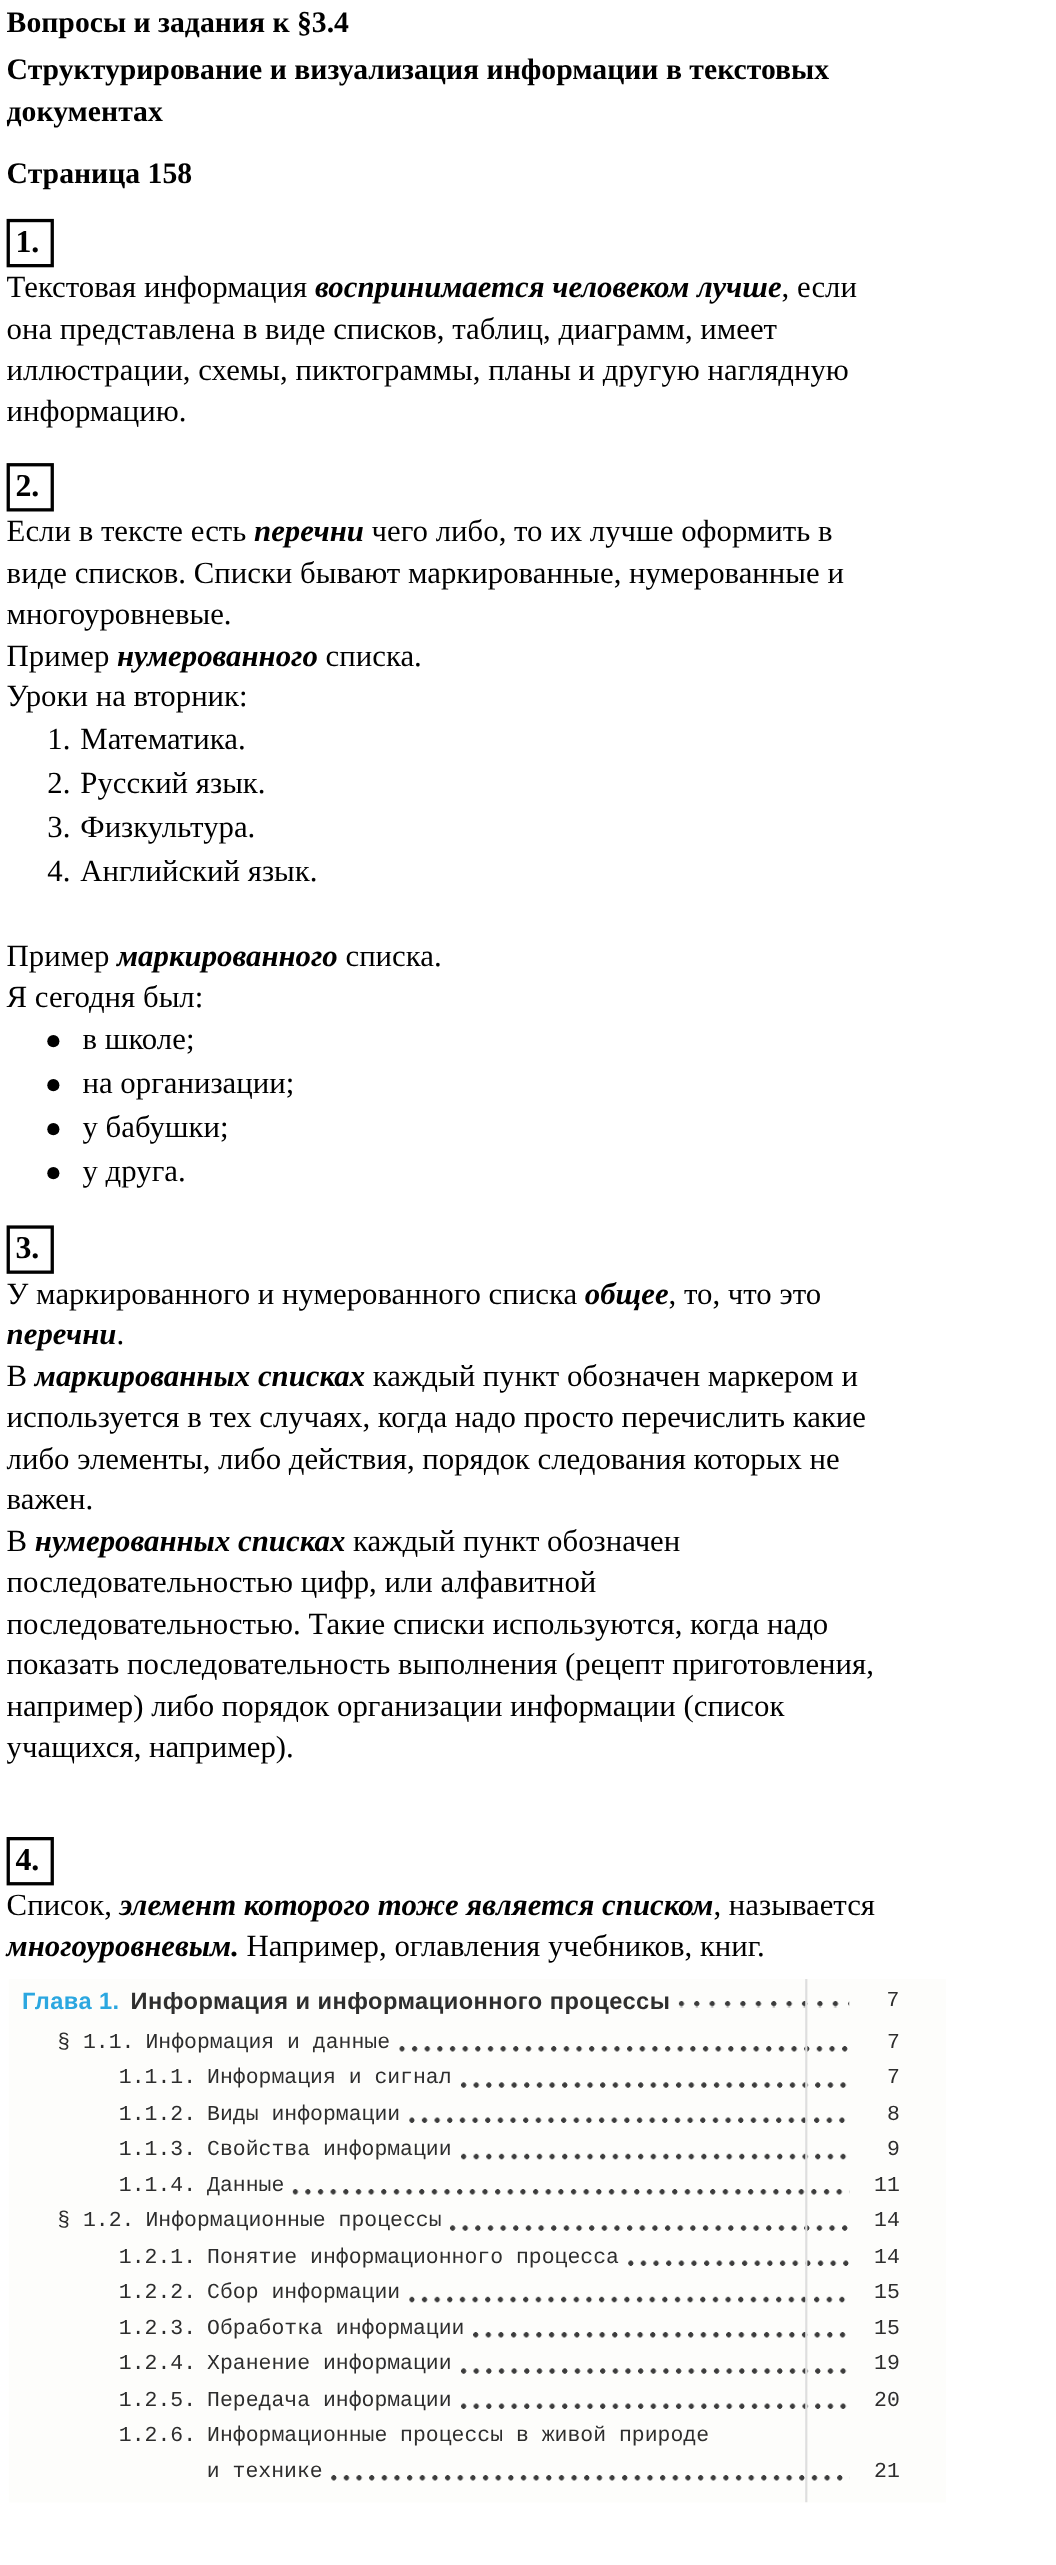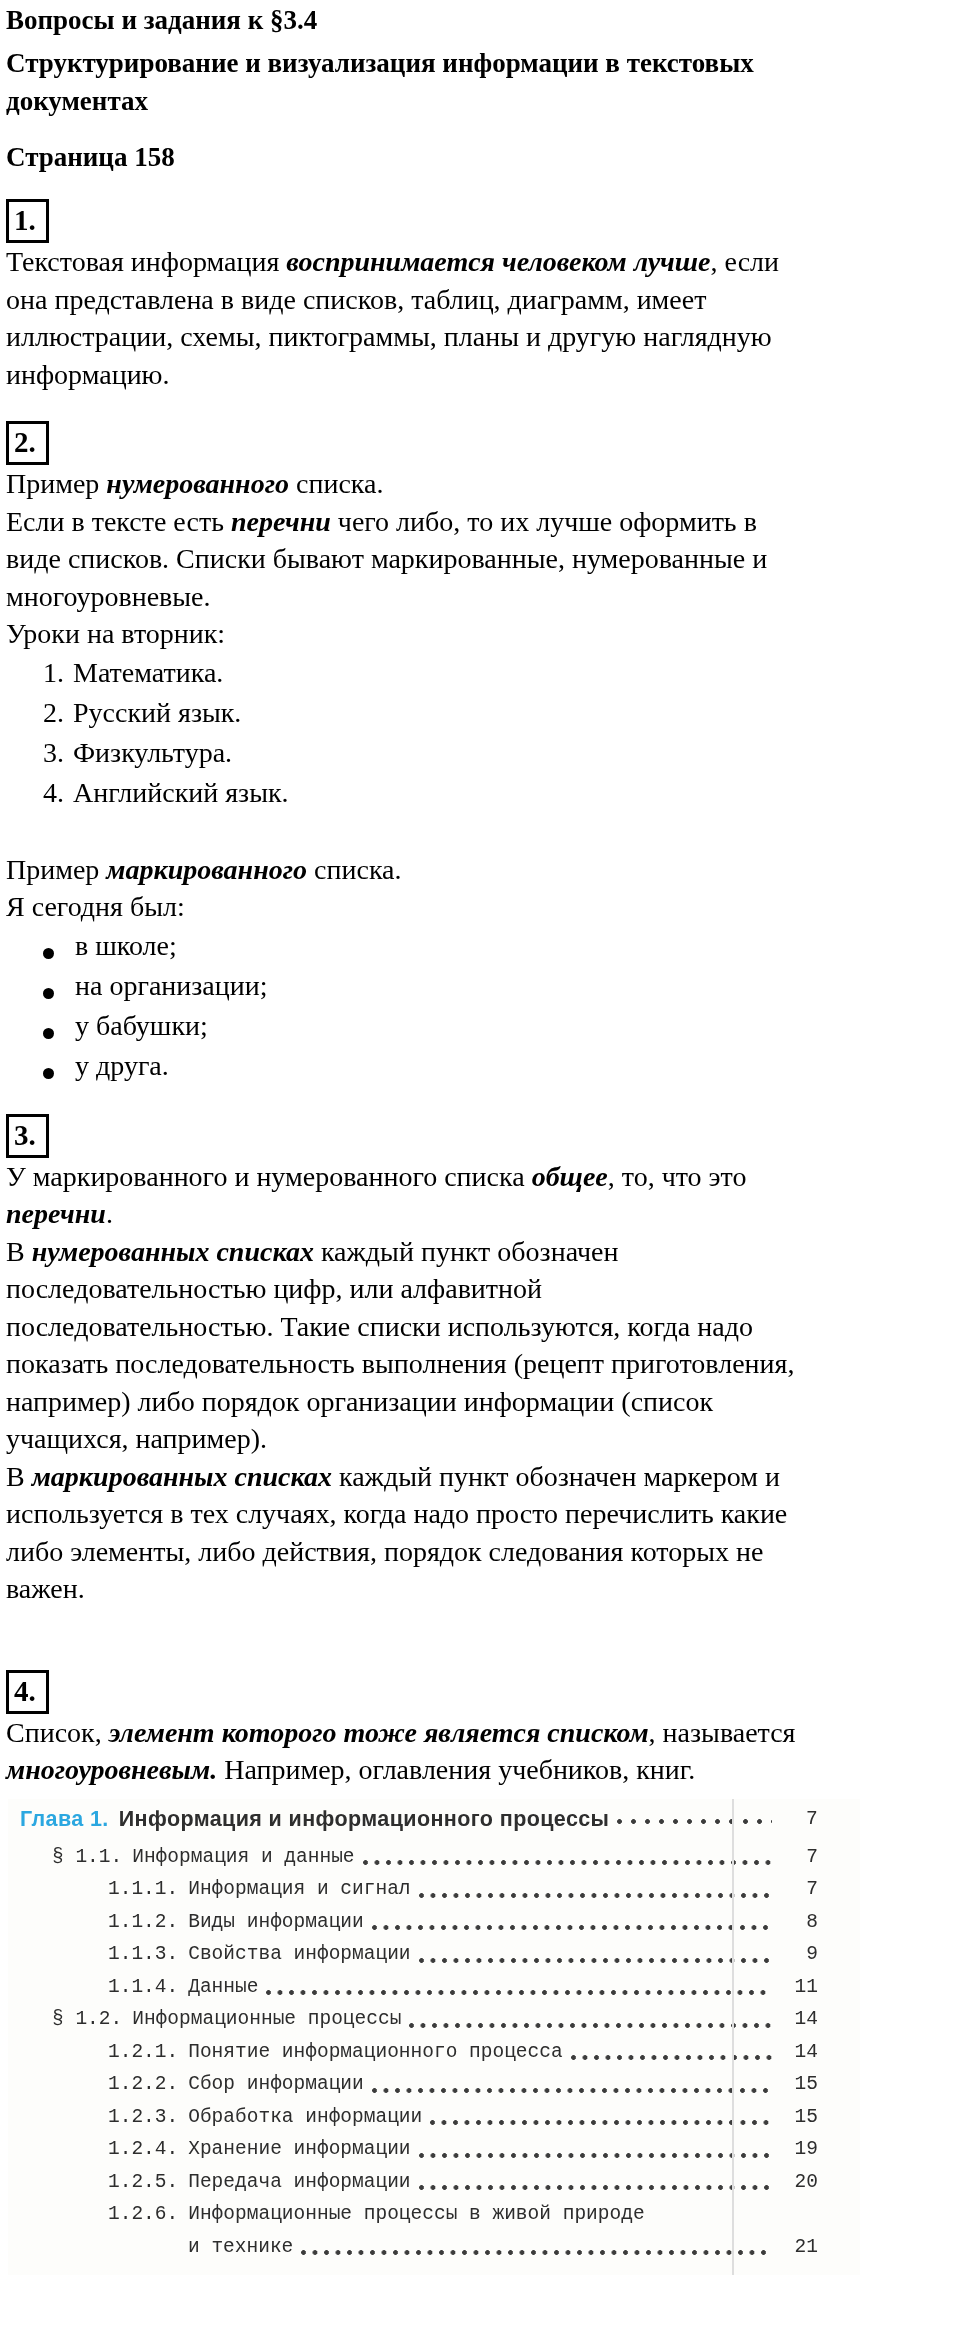--- a/index.html
+++ b/index.html
@@ -13,21 +13,21 @@
   .section{margin-top:28px}
   .section:nth-child(1){margin-top:26px}
   .section:nth-child(4){margin-top:62px}
   .num-box{display:inline-block;border:3px solid #000;font-weight:700;font-size:29px;line-height:34px;padding:1px 10px 3px 5px}
   .section .body{margin-top:0}
   .para{font-size:28px;line-height:37.5px;max-width:805px}
   .bi{font-weight:700;font-style:italic}
   .olist,.ulist{font-size:28px;line-height:40px;max-width:805px}
   .oli{padding-left:37px}
   .oli .marker{margin-right:9px}
-  .uli{display:flex;align-items:center;padding-left:37px}
+  .uli{display:flex;align-items:flex-start;padding-left:37px}
   .uli .dot{width:11px;height:11px;border-radius:50%;background:#000;margin:15px 21px 0 0;flex:none}
   .spacer{height:38px}
 
   .toc{position:relative;margin:10px 0 0 2px;width:852px;height:476px;overflow:hidden;
        background:#fdfdfb;padding-top:6px;
        font-family:"Liberation Mono","DejaVu Sans Mono",monospace;color:#2d2d2d}
   .toc .vline{position:absolute;left:724px;top:0;bottom:0;width:2px;background:#dedede}
   .toc-chapter{display:flex;align-items:flex-start;font-family:"Liberation Sans","DejaVu Sans",sans-serif;
        font-weight:700;font-size:21.5px;line-height:28px;padding-left:12px;margin-bottom:8px;
        color:#2e2e2e;letter-spacing:.4px}
@@ -51,22 +51,22 @@
   <h1>Вопросы и задания к §3.4</h1>
   <h2>Структурирование и визуализация информации в текстовых документах</h2>
   <div class="page-label">Страница 158</div>
 </header>
 
 <main>
     <section class="section"><div class="num-box">1.</div><div class="body">
         <div class="para"><span>Текстовая информация </span><span class="bi">воспринимается человеком лучше</span><span>, если она представлена в виде списков, таблиц, диаграмм, имеет иллюстрации, схемы, пиктограммы, планы и другую наглядную информацию.</span></div>
       </div></section>
     <section class="section"><div class="num-box">2.</div><div class="body">
+        <div class="para"><span>Если в тексте есть </span><span class="bi">перечни</span><span> чего либо, то их лучше оформить в виде списков. Списки бывают маркированные, нумерованные и многоуровневые.</span></div>
         <div class="para"><span>Пример </span><span class="bi">нумерованного</span><span> списка.</span></div>
-        <div class="para"><span>Если в тексте есть </span><span class="bi">перечни</span><span> чего либо, то их лучше оформить в виде списков. Списки бывают маркированные, нумерованные и многоуровневые.</span></div>
         <div class="para"><span>Уроки на вторник:</span></div>
         <div class="olist">
           <div class="oli"><span class="marker">1.</span><span>Математика.</span></div>
           <div class="oli"><span class="marker">2.</span><span>Русский язык.</span></div>
           <div class="oli"><span class="marker">3.</span><span>Физкультура.</span></div>
           <div class="oli"><span class="marker">4.</span><span>Английский язык.</span></div>
         </div>
         <div class="spacer"></div>
         <div class="para"><span>Пример </span><span class="bi">маркированного</span><span> списка.</span></div>
         <div class="para"><span>Я сегодня был:</span></div>
@@ -84,22 +84,22 @@
             <span>у бабушки;</span>
           </div>
           <div class="uli">
             <span class="dot"></span>
             <span>у друга.</span>
           </div>
         </div>
       </div></section>
     <section class="section"><div class="num-box">3.</div><div class="body">
         <div class="para"><span>У маркированного и нумерованного списка </span><span class="bi">общее</span><span>, то, что это </span><span class="bi">перечни</span><span>.</span></div>
+        <div class="para"><span>В </span><span class="bi">маркированных списках</span><span> каждый пункт обозначен маркером и используется в тех случаях, когда надо просто перечислить какие либо элементы, либо действия, порядок следования которых не важен.</span></div>
         <div class="para"><span>В </span><span class="bi">нумерованных списках</span><span> каждый пункт обозначен последовательностью цифр, или алфавитной последовательностью. Такие списки используются, когда надо показать последовательность выполнения (рецепт приготовления, например) либо порядок организации информации (список учащихся, например).</span></div>
-        <div class="para"><span>В </span><span class="bi">маркированных списках</span><span> каждый пункт обозначен маркером и используется в тех случаях, когда надо просто перечислить какие либо элементы, либо действия, порядок следования которых не важен.</span></div>
       </div></section>
     <section class="section"><div class="num-box">4.</div><div class="body">
         <div class="para"><span>Список, </span><span class="bi">элемент которого тоже является списком</span><span>, называется </span><span class="bi">многоуровневым.</span><span> Например, оглавления учебников, книг.</span></div>
       </div></section>
   </main>
 
 <div class="toc" style="--accent: #2ba7e0;">
     <div class="vline"></div>
     <div class="toc-chapter">
       <span class="ch-num">Глава 1.</span>

